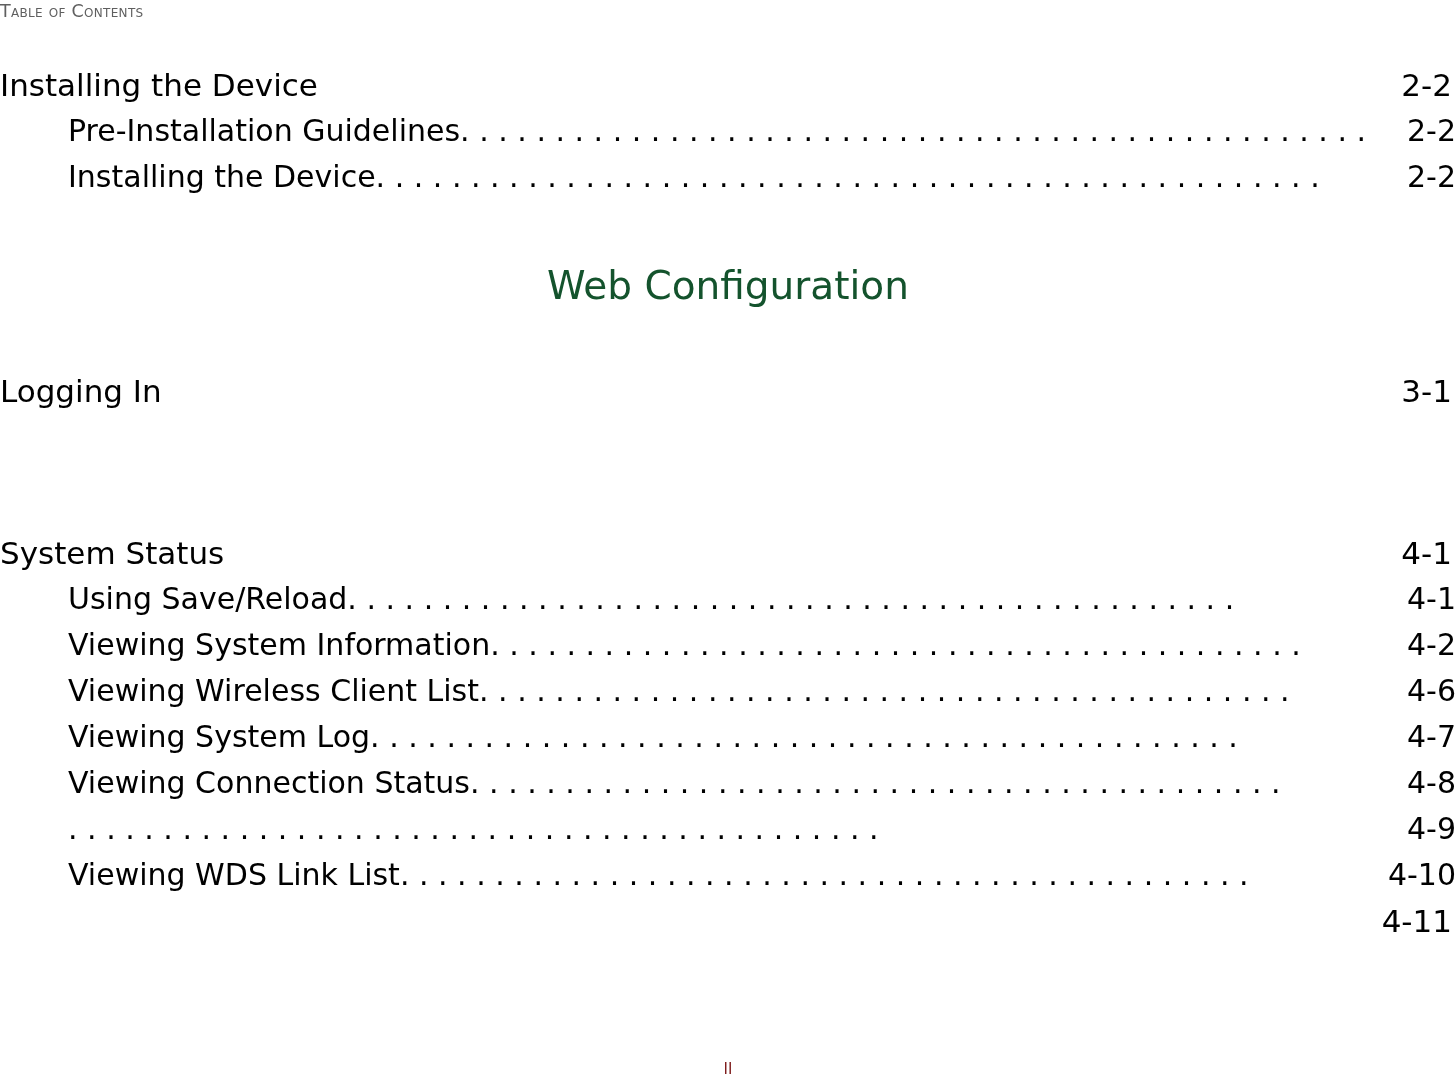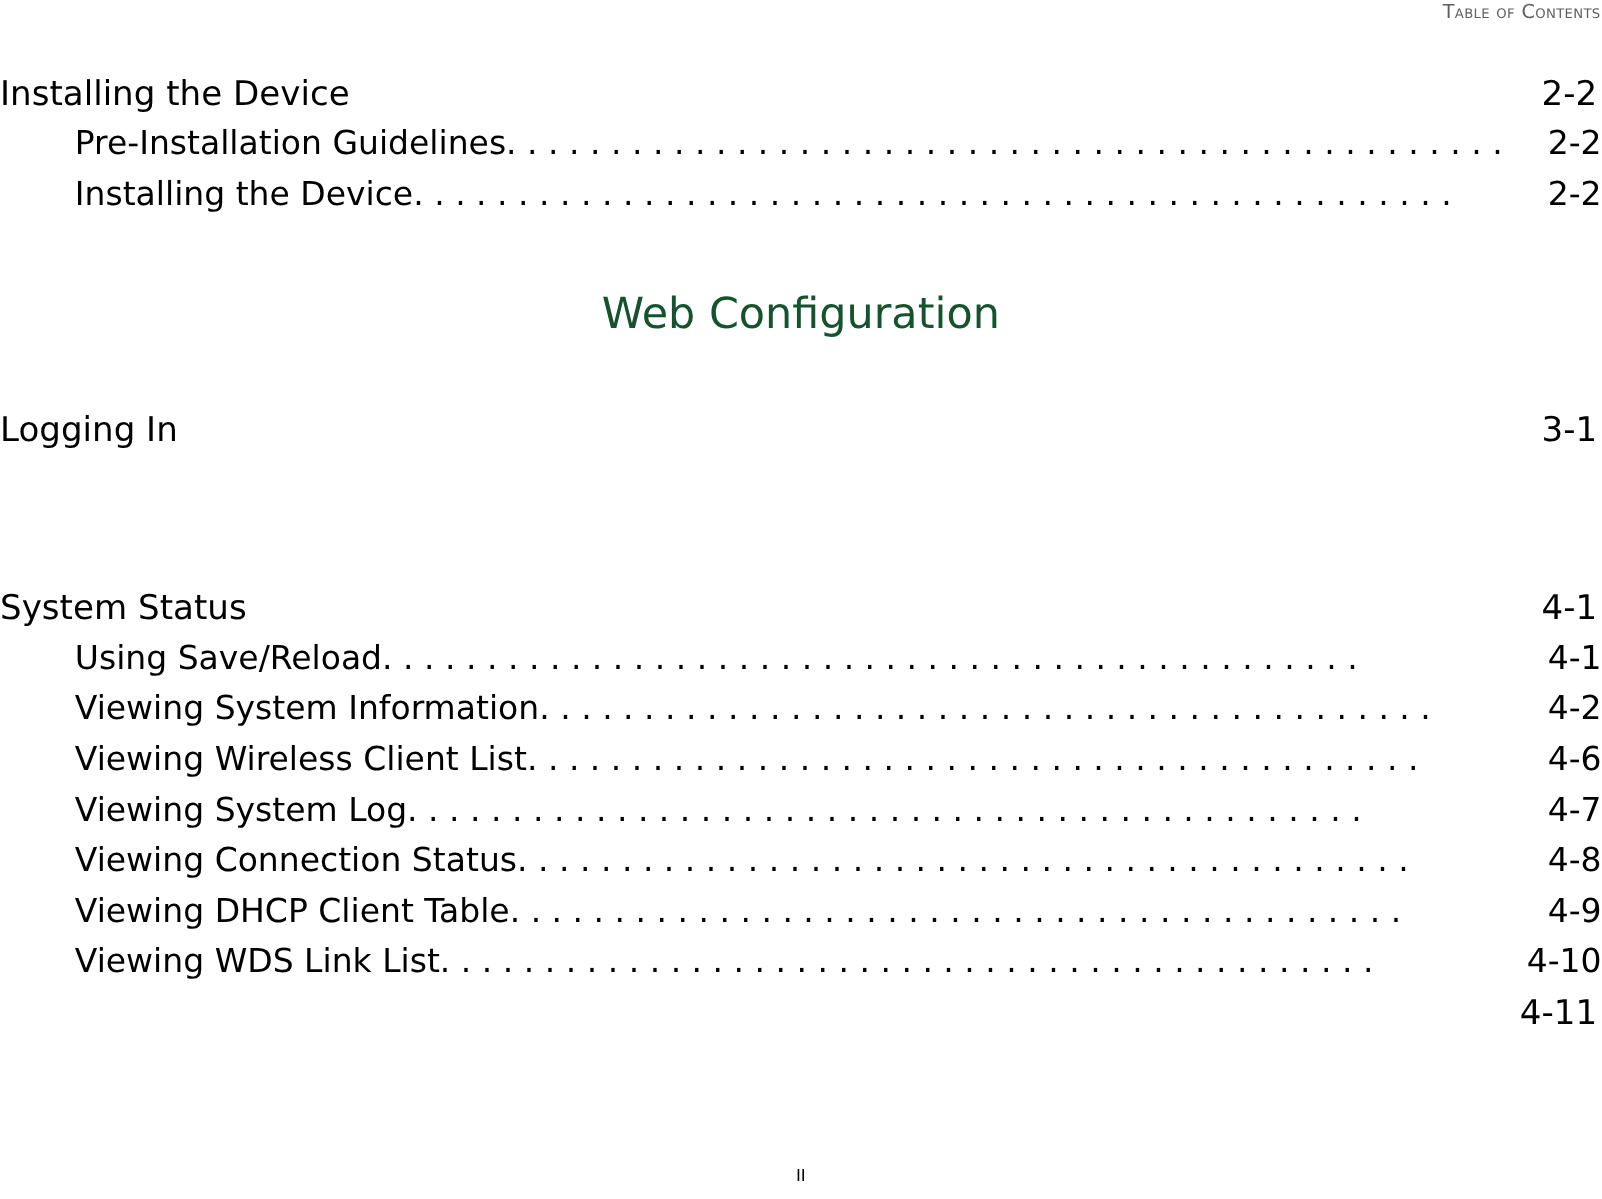--- a/index.html
+++ b/index.html
@@ -16,21 +16,21 @@
     overflow: hidden;
   }
 
   
   .page-header {
     position: absolute;
     top: 0px;
     left: 0px;
     right: 0px;
     height: 26px;
-    text-align: right;
+    text-align: left;
     padding-right: 1px;
     box-sizing: border-box;
   }
   .page-header .hdr-text {
     color: #5f5f5f;
     font-size: 17.5px;
     font-variant: small-caps;
     letter-spacing: 0.3px;
     line-height: 22px;
     white-space: pre;
@@ -118,21 +118,21 @@
 
   
   .page-footer {
     position: absolute;
     bottom: 12px;
     left: 0px;
     right: 0px;
     text-align: center;
   }
   .page-footer .folio {
-    color: #000000;
+    color: #7f1d1d;
     font-size: 15px;
     font-variant: small-caps;
     line-height: 18px;
   }
 </style>
 </head>
 <body>
 
 <div class="page-header">
   <span class="hdr-text">Table of Contents</span>
@@ -188,21 +188,20 @@
       <span class="label">Viewing System Log</span>
       <span class="leader">. . . . . . . . . . . . . . . . . . . . . . . . . . . . . . . . . . . . . . . . . . . . . .</span>
       <span class="page">4-7</span>
     </div>
     <div class="toc-row level-2">
       <span class="label">Viewing Connection Status</span>
       <span class="leader">. . . . . . . . . . . . . . . . . . . . . . . . . . . . . . . . . . . . . . . . . . .</span>
       <span class="page">4-8</span>
     </div>
     <div class="toc-row level-2">
-      <span class="label">Viewing DHCP Client Table</span>
       <span class="leader">. . . . . . . . . . . . . . . . . . . . . . . . . . . . . . . . . . . . . . . . . . .</span>
       <span class="page">4-9</span>
     </div>
     <div class="toc-row level-2">
       <span class="label">Viewing WDS Link List</span>
       <span class="leader">. . . . . . . . . . . . . . . . . . . . . . . . . . . . . . . . . . . . . . . . . . . . .</span>
       <span class="page">4-10</span>
     </div>
     <div class="toc-row level-1">
       <span class="leader"></span>

